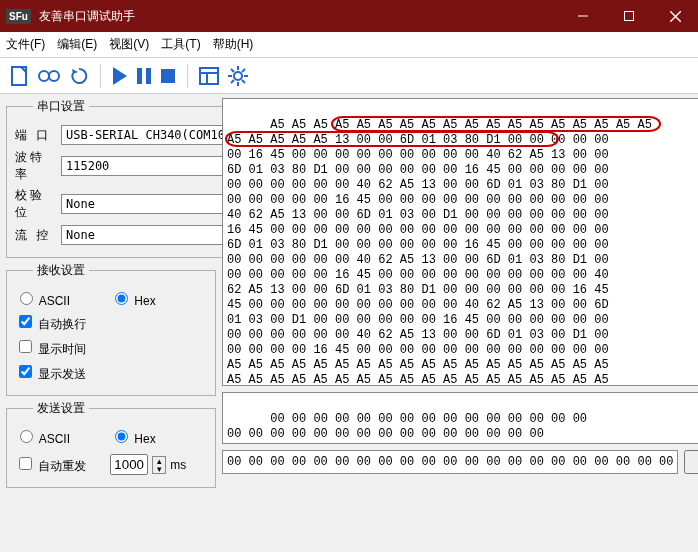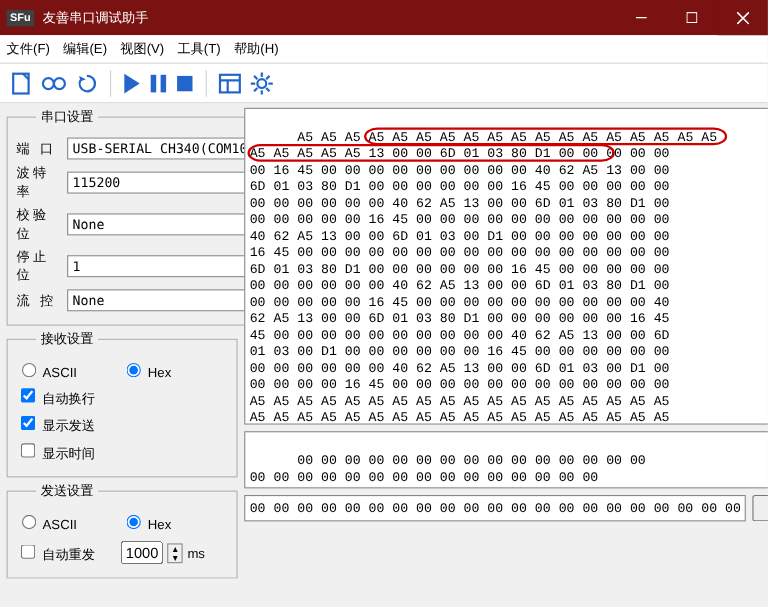--- a/index.html
+++ b/index.html
@@ -146,43 +146,39 @@
         </div>
       <div class="form-row">
           <span class="lbl">波特率</span>
         <select><option>115200</option></select>
         </div>
       <div class="form-row">
           <span class="lbl">校验位</span>
         <select><option>None</option></select>
         </div>
       <div class="form-row">
-          <span class="lbl">停止位</span>
-        <select><option>1</option></select>
-        </div>
-      <div class="form-row">
           <span class="lbl">流  控</span>
         <select><option>None</option></select>
         </div>
     </fieldset>
 
     <fieldset>
       <legend>接收设置</legend>
       <div class="radio-row">
         <label><input type="radio" name="rxmode" style=""> <span>ASCII</span></label>
         <label><input type="radio" name="rxmode" checked="" style=""> <span>Hex</span></label>
       </div>
       <div class="check-row">
           <label><input type="checkbox" checked="" style=""> <span>自动换行</span></label>
         </div>
       <div class="check-row">
+          <label><input type="checkbox" style=""> <span>显示时间</span></label>
+        </div>
+      <div class="check-row">
           <label><input type="checkbox" checked="" style=""> <span>显示发送</span></label>
-        </div>
-      <div class="check-row">
-          <label><input type="checkbox" style=""> <span>显示时间</span></label>
         </div>
     </fieldset>
 
     <fieldset class="send-settings">
       <legend>发送设置</legend>
       <div class="radio-row">
         <label><input type="radio" name="txmode" style=""> <span>ASCII</span></label>
         <label><input type="radio" name="txmode" checked="" style=""> <span>Hex</span></label>
       </div>
       <div class="check-row" style="gap:4px;">

